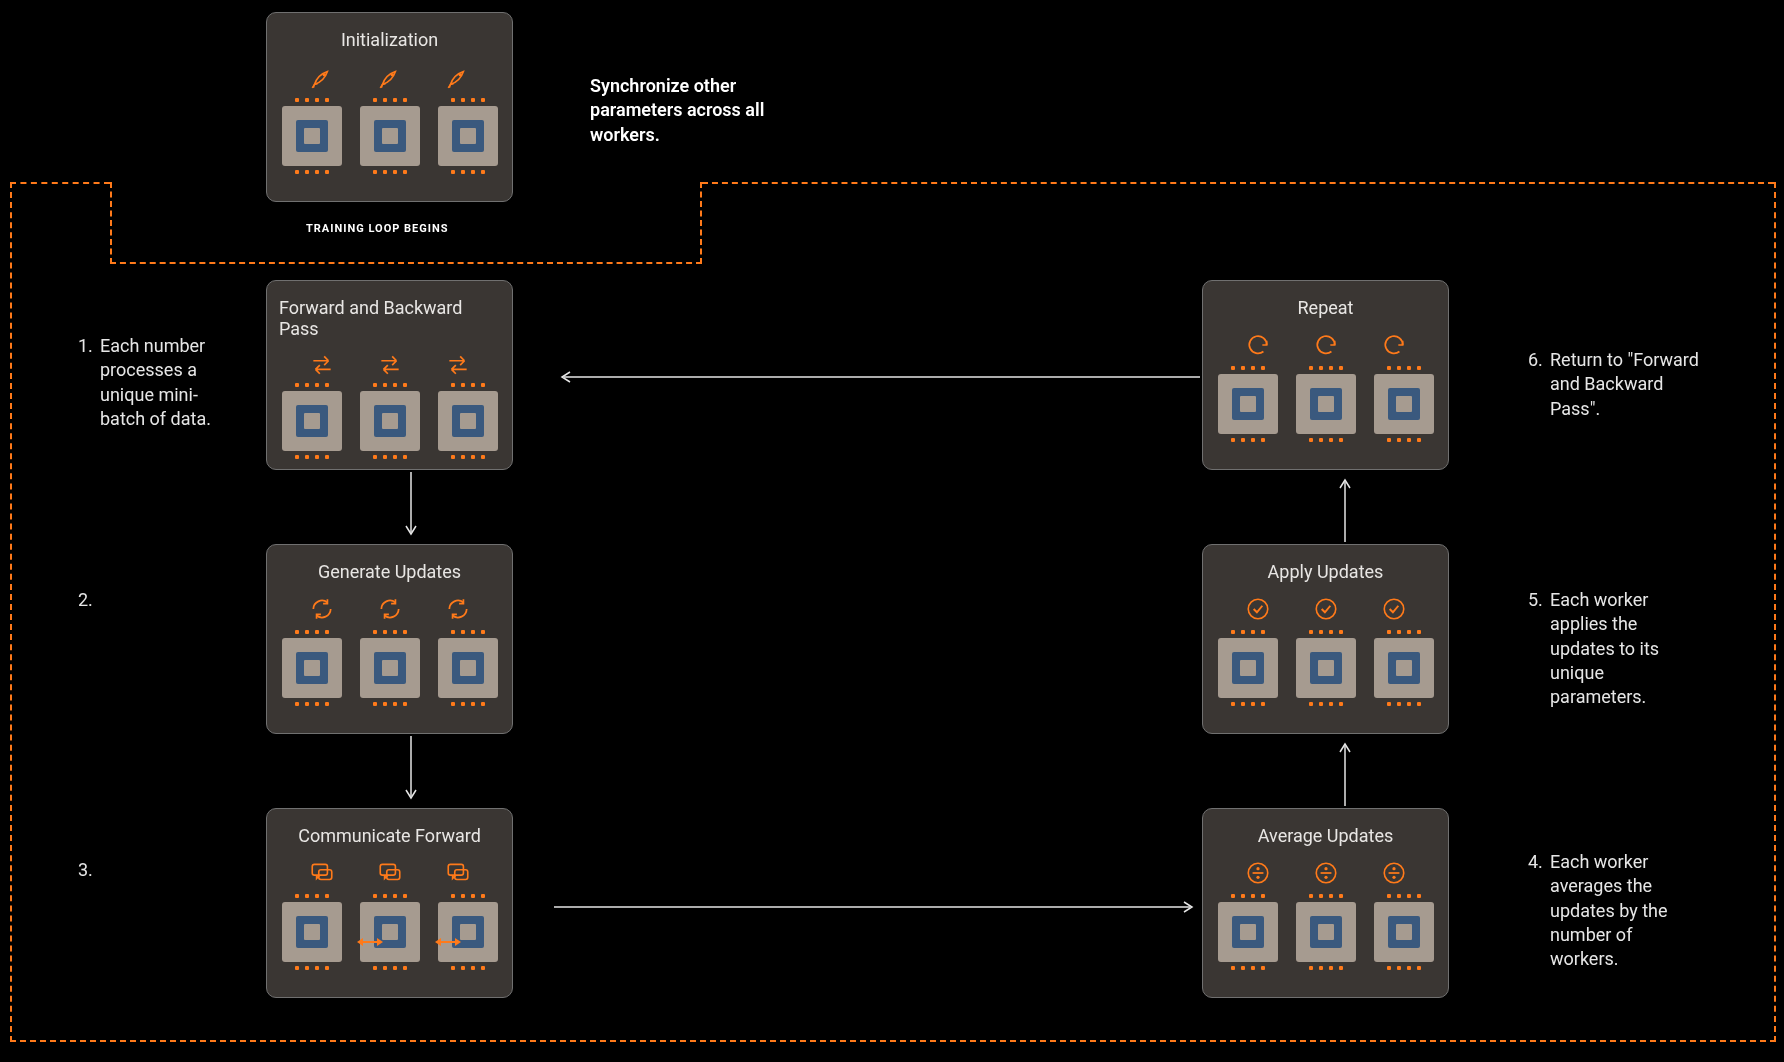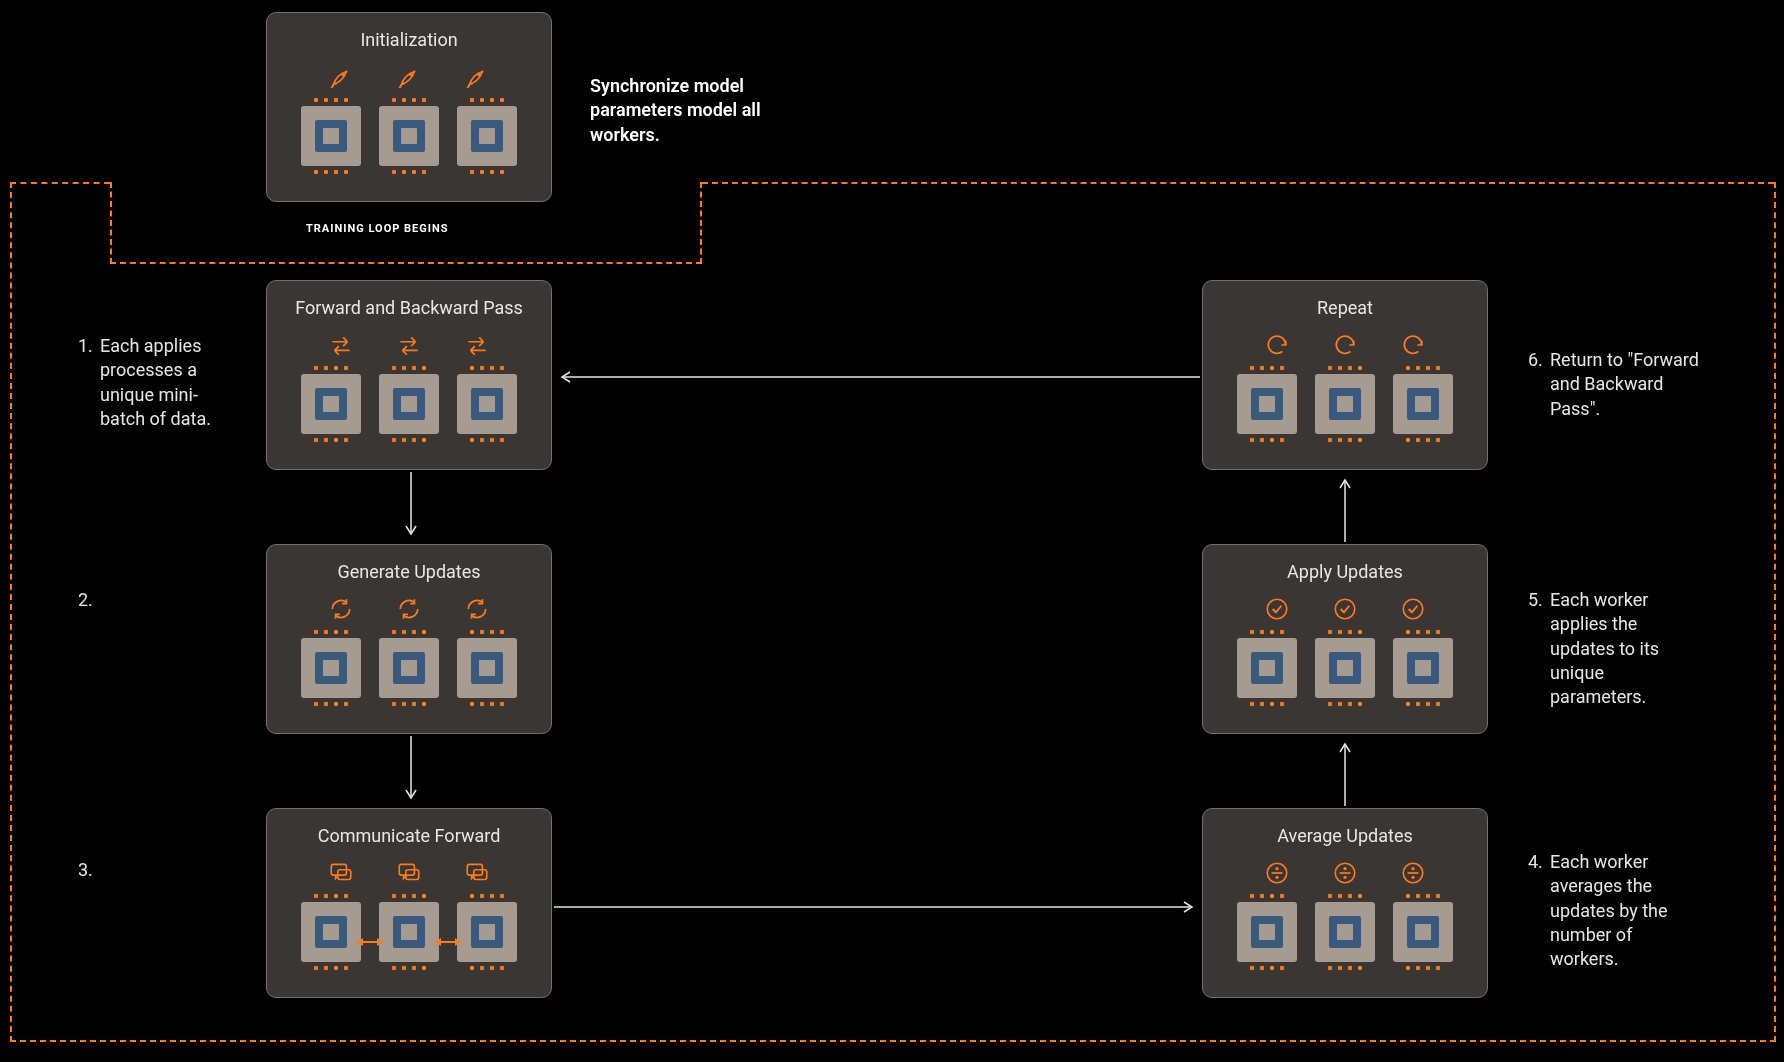--- a/index.html
+++ b/index.html
@@ -14,21 +14,21 @@
   .lb-right{left:1774px;top:182px;width:0;height:860px;border:none;border-left:2px dashed #ff7a1a}
   .lb-bottom{left:10px;top:1040px;width:1766px;height:0;border:none;border-top:2px dashed #ff7a1a}
   
   .lb-n-left{left:110px;top:182px;width:0;height:82px;border:none;border-left:2px dashed #ff7a1a}
   .lb-n-right{left:700px;top:182px;width:0;height:82px;border:none;border-left:2px dashed #ff7a1a}
   .lb-n-bottom{left:110px;top:262px;width:592px;height:0;border:none;border-top:2px dashed #ff7a1a}
 
   .loop-label{position:absolute;left:306px;top:222px;font-weight:700;letter-spacing:1px;font-size:11px;color:#fff}
   .init-desc{position:absolute;left:590px;top:74px;font-size:18px;line-height:1.35;width:190px;color:#fff;font-weight:600}
 
-  .node{position:absolute;width:286px;height:190px;border:1px solid #707070;border-radius:10px;background:#3a3633;padding:16px 12px 12px 12px;display:flex;flex-direction:column;align-items:center}
+  .node{position:absolute;width:247px;height:190px;border:1px solid #707070;border-radius:10px;background:#3a3633;padding:16px 12px 12px 12px;display:flex;flex-direction:column;align-items:center}
   .node .title{font-size:18px;color:#e8e6e4;font-weight:400;margin-bottom:10px}
   .node .icons{display:flex;gap:42px;justify-content:center;height:30px;align-items:center;margin-top:2px;margin-bottom:6px;width:100%}
   .node .chips{display:flex;gap:18px;justify-content:center;width:100%}
   .chip{width:60px;height:60px;background:#a69b90;border-radius:3px;position:relative}
   .chip:before{content:"";position:absolute;left:14px;top:14px;width:32px;height:32px;background:#3a597e;border-radius:2px}
   .chip:after{content:"";position:absolute;left:22px;top:22px;width:16px;height:16px;background:#a69b90;border-radius:1px}
   .chip-wrap{display:flex;flex-direction:column;align-items:center;gap:4px}
   .pins{display:flex;gap:6px}
   .pins span{width:4px;height:4px;background:#ff7a1a;border-radius:1px}
   svg.mini{width:26px;height:26px}
@@ -60,21 +60,21 @@
   <div class="loop-border lb-right"></div>
   <div class="loop-border lb-bottom"></div>
   <div class="loop-border lb-n-left"></div>
   <div class="loop-border lb-n-right"></div>
   <div class="loop-border lb-n-bottom"></div>
 
   <div style="position:absolute;left:12px;top:184px;width:1762px;height:856px;background:#0f1f33;z-index:-1"></div>
   <div style="position:absolute;left:112px;top:184px;width:588px;height:80px;background:#000;z-index:-1"></div>
 
   <div class="loop-label">TRAINING LOOP BEGINS</div>
-  <div class="init-desc">Synchronize model parameters model all workers.</div>
+  <div class="init-desc">Synchronize other parameters across all workers.</div>
 
   <div class="node" style="left:266px;top:12px">
     <div class="title">Initialization</div>
     <div class="icons">
       <svg class="mini" viewBox="0 0 24 24">
           <path d="M5 19c2-6 6-10 12-12-2 6-6 10-12 12z" fill="none" stroke="#ff7a1a" stroke-width="1.5"></path>
           <circle cx="14" cy="10" r="1.5" fill="#ff7a1a"></circle>
           <path d="M5 19l-2 3m2-3l3-1m-3 1l-1 3" stroke="#ff7a1a" stroke-width="1.5"></path>
         </svg>
       <svg class="mini" viewBox="0 0 24 24">
@@ -537,21 +537,21 @@
           <div class="pins">
             <span></span>
             <span></span>
             <span></span>
             <span></span>
           </div>
         </div>
       </div>
   </div>
 
-  <div class="step-text" style="left:100px;top:334px"><span class="num">1.</span><span>Each applies processes a unique mini-batch of data.</span></div>
+  <div class="step-text" style="left:100px;top:334px"><span class="num">1.</span><span>Each number processes a unique mini-batch of data.</span></div>
   <div class="step-text" style="left:100px;top:588px"><span class="num">2.</span></div>
   <div class="step-text" style="left:100px;top:858px"><span class="num">3.</span></div>
   <div class="step-text right" style="left:1550px;top:850px"><span class="num">4.</span><span>Each worker averages the updates by the number of workers.</span></div>
   <div class="step-text right" style="left:1550px;top:588px"><span class="num">5.</span><span>Each worker applies the updates to its unique parameters.</span></div>
   <div class="step-text right" style="left:1550px;top:348px"><span class="num">6.</span><span>Return to "Forward and Backward Pass".</span></div>
 
   <svg class="arrow" style="left:404px;top:472px;height:70px;width:14px">
       <line x1="7" y1="0" x2="7" y2="60"></line>
       <path d="M2 54 L7 62 L12 54"></path>
     </svg>

